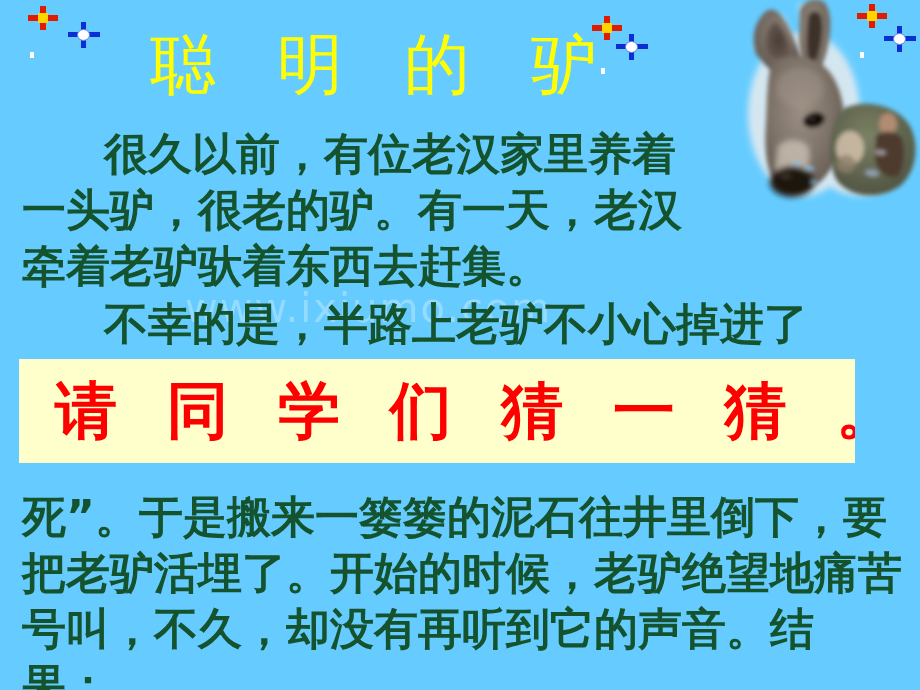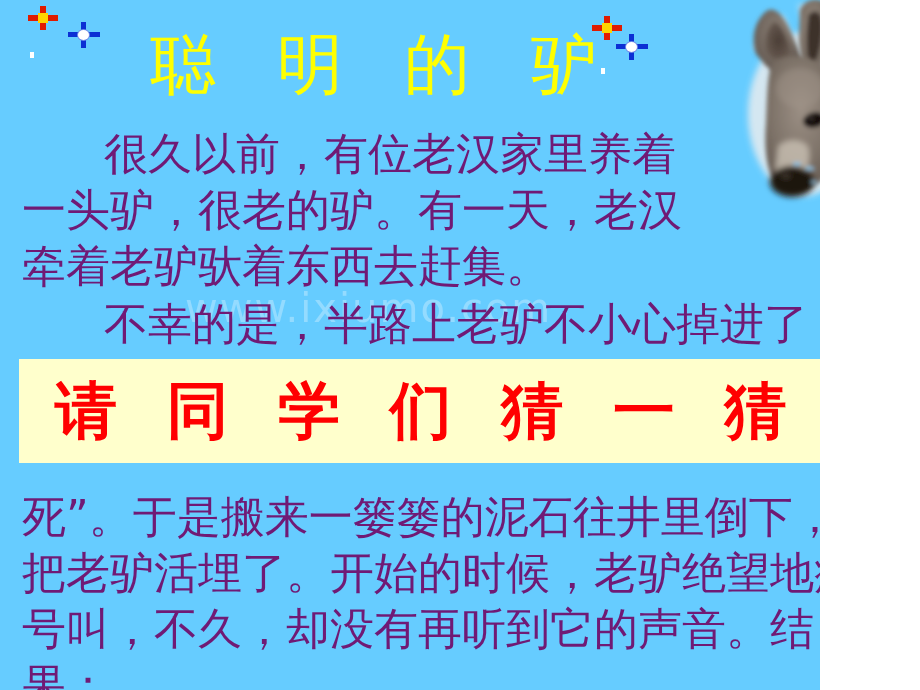--- a/index.html
+++ b/index.html
@@ -2,21 +2,21 @@
 <html><head>
 <meta charset="utf-8">
 <style>
   html, body {
     margin: 0;
     padding: 0;
     background: #ffffff;
   }
   #slide {
     position: relative;
-    width: 820px;
+    width: 920px;
     height: 690px;
     overflow: hidden;
     background: #66ccff;
     font-family: "DejaVu Sans", "Liberation Sans", sans-serif;
     user-select: none;
   }
 
   
   .sparkle {
     position: absolute;
@@ -89,22 +89,22 @@
     top: -4px;
     width: 178px;
     height: 246px;
     pointer-events: none;
   }
   #donkey svg { display: block; }
 
   
   .para {
     position: absolute;
-    color: #701a75;
-    font-weight: normal;
+    color: #14532d;
+    font-weight: bold;
     font-size: 44px;
     line-height: 56px;
     letter-spacing: 0px;
     white-space: pre-wrap;
     font-family: "DejaVu Sans", "Liberation Sans", sans-serif;
   }
   #para1 {
     left: 22px;
     top: 126px;
     width: 690px;

